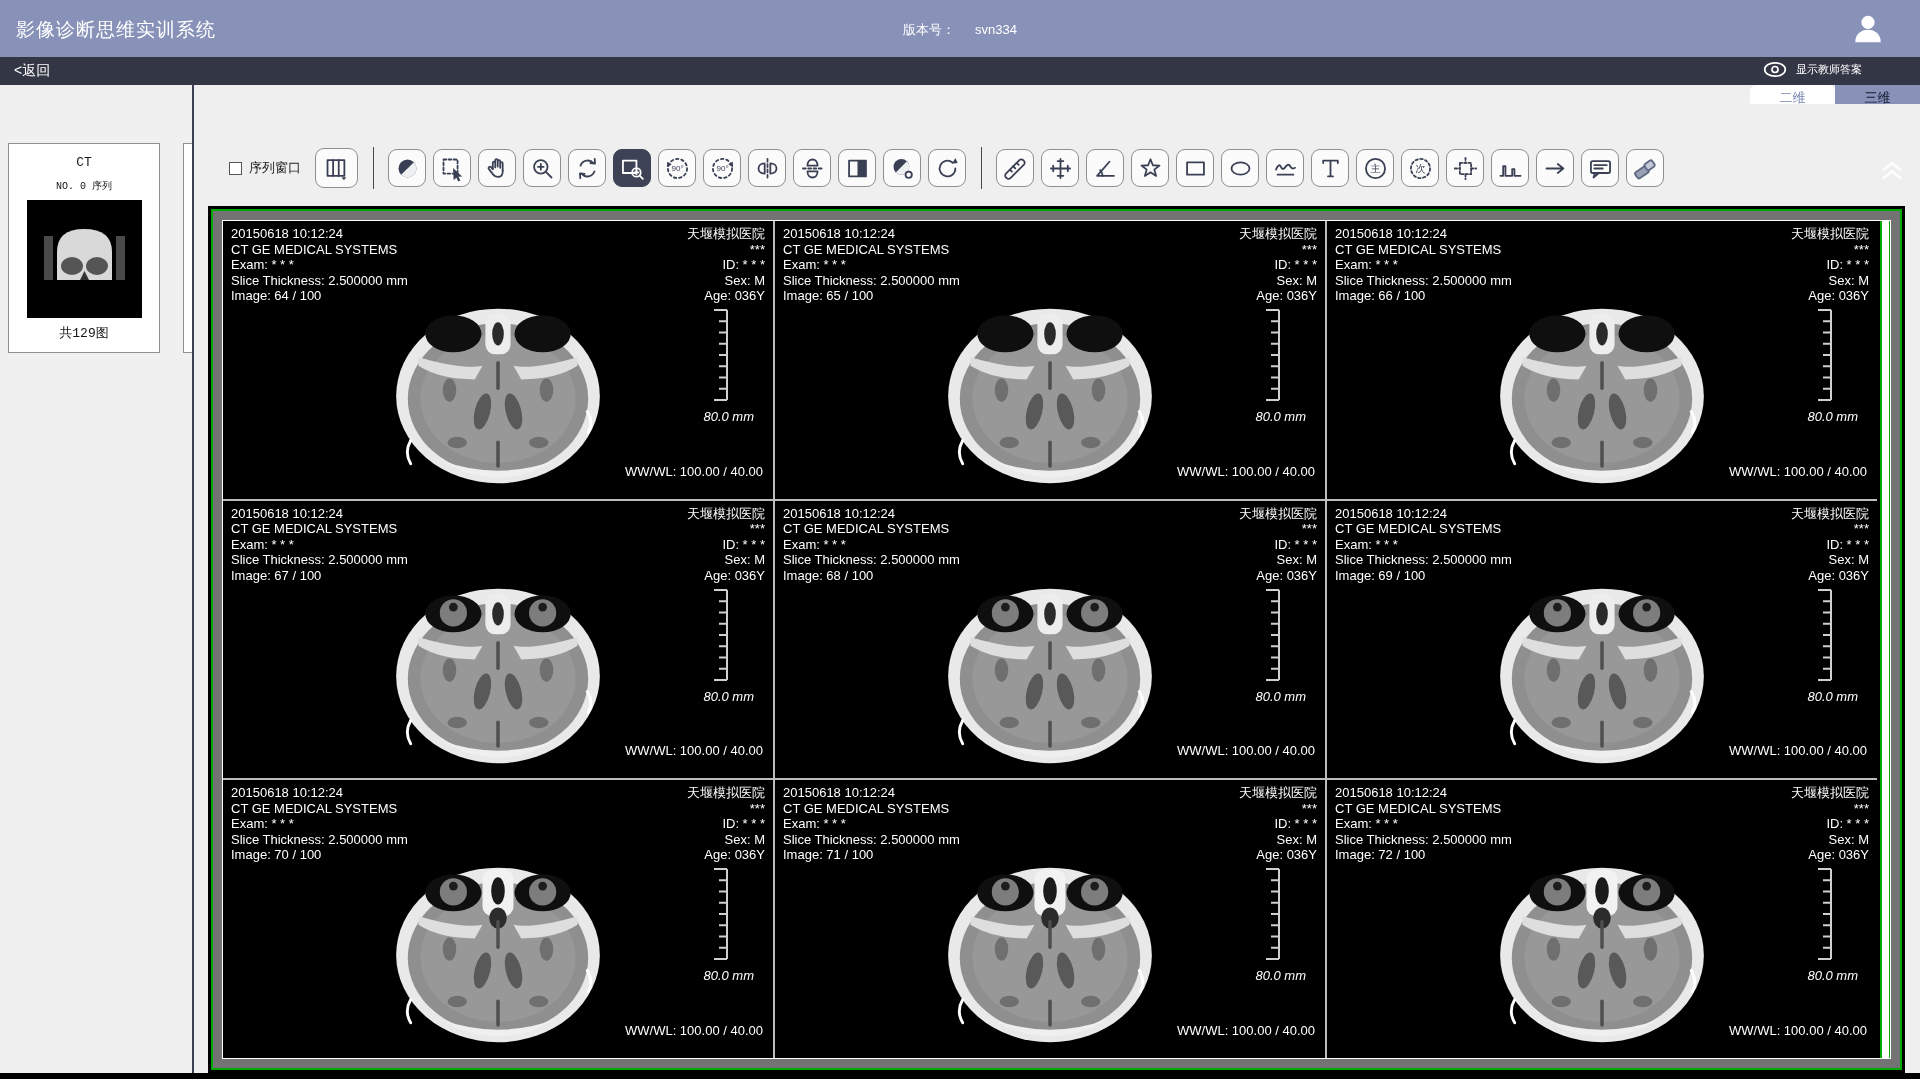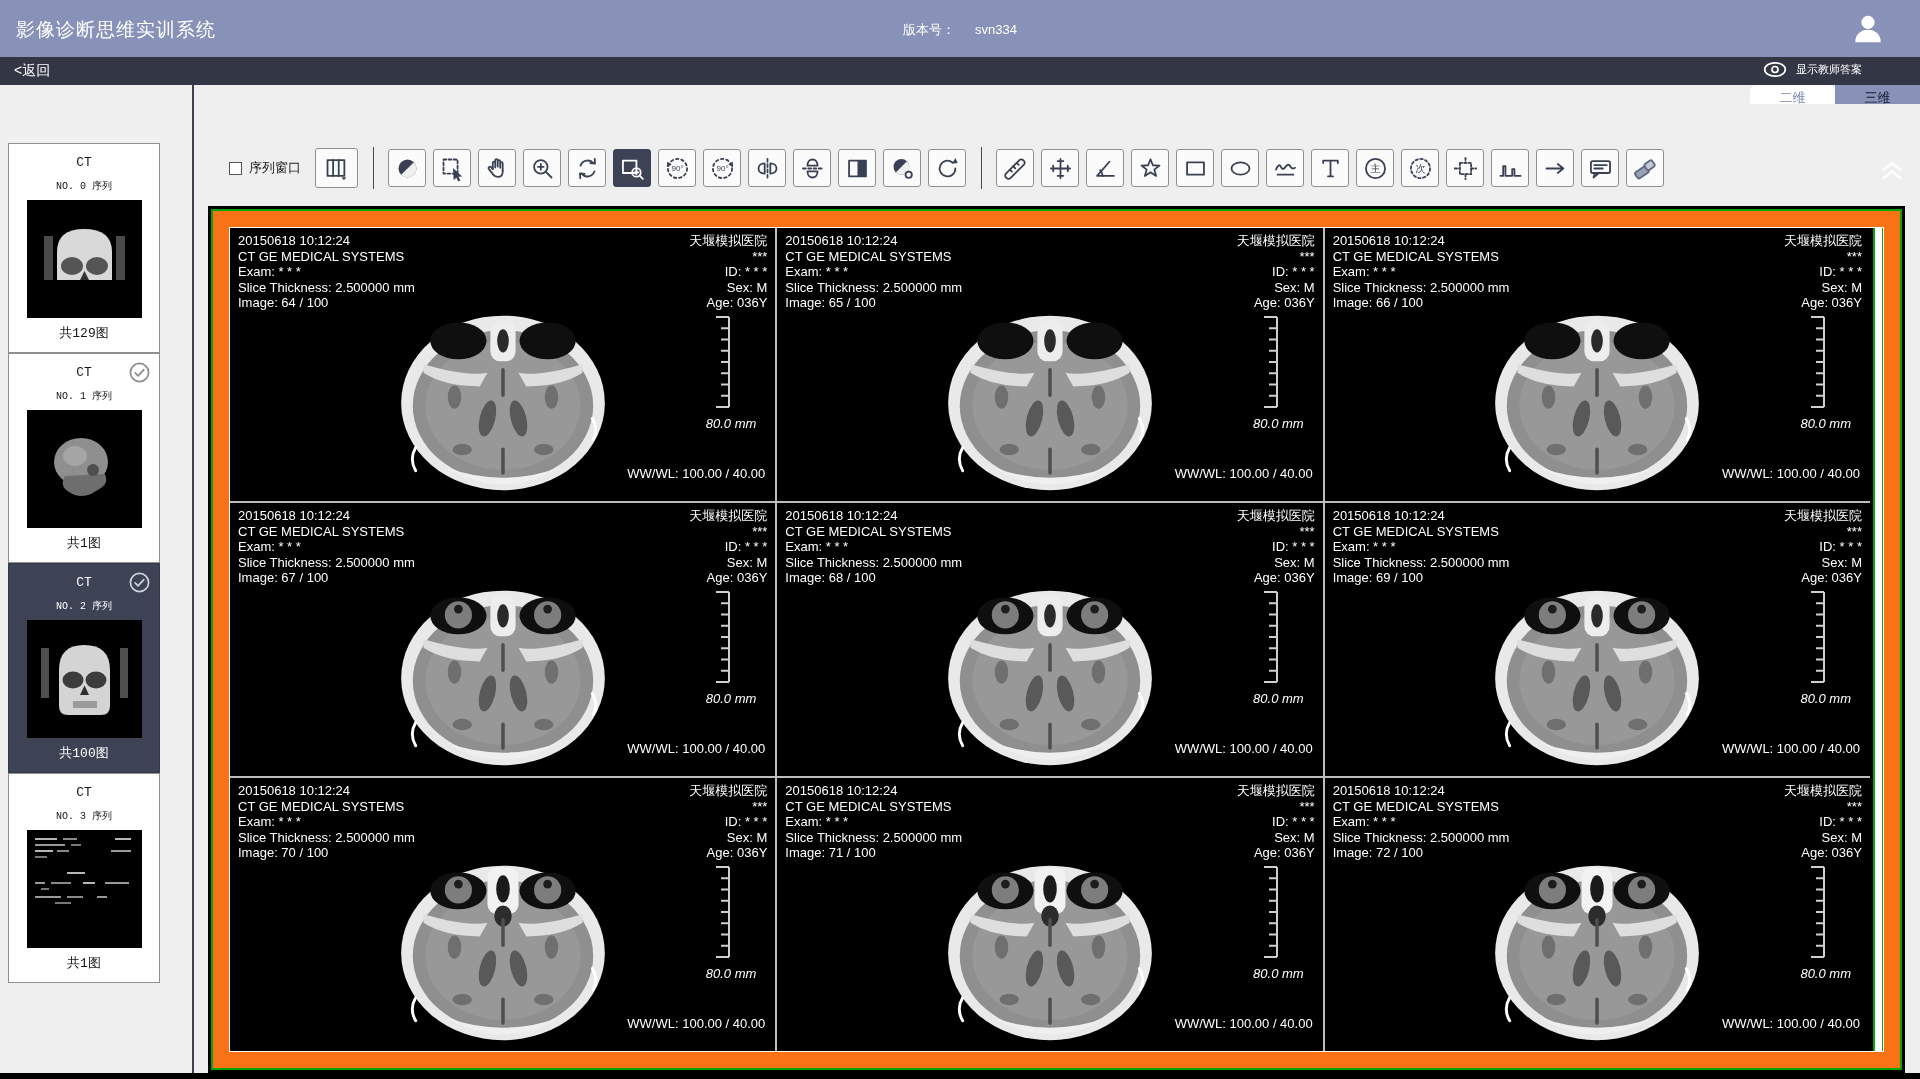--- a/index.html
+++ b/index.html
@@ -14,52 +14,52 @@
 .header .version .vlabel{margin-right:20px}
 .user-icon{position:absolute;right:34px;top:10px;width:36px;height:36px;cursor:pointer}
 
 
 .navbar{position:absolute;left:0;top:57px;width:100%;height:28px;background:#333645;color:#fff}
 .back{position:absolute;left:14px;top:5px;font-size:14px;cursor:pointer}
 .show-answer{position:absolute;right:58px;top:4px;display:flex;align-items:center;gap:9px;font-size:11px;cursor:pointer}
 
 
 .sidebar{position:absolute;left:0;top:85px;width:194px;bottom:6px;background:#f0f0f0;border-right:2px solid #3c4050;overflow:hidden}
-.cards{display:flex;flex-direction:column;padding:58px 0 0 8px}
+.cards{display:flex;flex-direction:row;gap:23px;padding:58px 0 0 8px}
 .series-card{width:152px;height:210px;background:#fff;border:1px solid #8f8f8f;position:relative;
   text-align:center;font-family:"Liberation Mono",monospace;color:#161616;cursor:pointer;flex:0 0 auto}
 .series-card.selected{background:#3d4254;color:#fff;border-color:#353a4a}
 .series-card .mod{margin-top:11px;font-size:13px}
 .series-card .ser{margin-top:9px;font-size:10px}
 .series-card .thumb{margin-top:7px;line-height:0}
 .series-card .count{margin-top:6px;font-size:13px}
 .chk{position:absolute;top:7px;right:8px;width:23px;height:23px;color:#8c8c8c}
 .selected .chk{color:#ccd1de}
 
 
 .main{position:absolute;left:194px;top:85px;right:0;bottom:6px;background:#efefef}
 .tabs{position:absolute;top:0;right:0;display:flex;height:26px}
 .tab{width:85px;height:19px;line-height:26px;text-align:center;font-size:13px;cursor:pointer}
 .tab.active{background:#fff;color:#7484ae;border-radius:6px 6px 0 0}
 .tab.inactive{background:#8892b8;color:#0f172a}
 
 .toolbar{position:absolute;left:0;top:60px;height:46px;right:40px;display:flex;padding-left:35px}
 .cbwrap{display:flex;align-items:center;gap:7px;font-size:13px;color:#222;margin-right:14px;cursor:pointer}
 .cb{width:13px;height:13px;border:1px solid #555;background:#fff}
-.tool-btn{width:38px;height:38px;border:1px solid #8f8f8f;border-radius:3px;background:#fbfbfb;margin-right:7px;
+.tool-btn{width:38px;height:38px;border:1px solid #8f8f8f;border-radius:9px;background:#fbfbfb;margin-right:7px;
   display:flex;align-items:center;justify-content:center;color:#3a4054;cursor:pointer;flex:0 0 auto}
 .tool-btn svg{width:27px;height:27px}
 .tool-btn.active{background:#3d4254;border-color:#3d4254;color:#fff}
 .tool-btn.layout-btn{width:43px;height:40px}
 .tb-divider{width:1px;height:42px;background:#4a4a4a;margin:0 14px 0 8px;flex:0 0 auto}
 .chevron{position:absolute;right:14px;top:70px;width:28px;height:26px;color:#fff;cursor:pointer}
 
 
 .viewport{position:absolute;left:14px;right:15px;top:121px;bottom:0;background:#000;padding:3px}
-.vframe{width:100%;height:100%;border:2px solid #00a800;background:#f97316;padding:16px}
+.vframe{width:100%;height:100%;border:2px solid #00a800;background:#737373;padding:9px}
 .vinner{width:100%;height:100%;border:1px solid #fff;display:flex;background:#000}
 .grid{flex:1;display:grid;grid-template-columns:1fr 1fr 1fr;grid-template-rows:1fr 1fr 1fr;gap:2px;background:#bdbdbd}
 .vscroll{width:10px;background:#fff;border-left:2px solid #00a800;border-right:1px solid #00a800;margin-left:3px}
 .cell{position:relative;background:#000;color:#fff;font-size:13px;overflow:hidden;cursor:crosshair}
 .ol{position:absolute;line-height:15.5px}
 .ol.tl{left:8px;top:5px}
 .ol.tr{right:8px;top:5px;text-align:right}
 .brain{position:absolute;left:50%;top:76px;transform:translateX(-50%)}
 .rulerbox{position:absolute;right:34px;top:86px;line-height:0}
 .scale-label{position:absolute;right:19px;top:188px;font-style:italic;font-size:13px}

